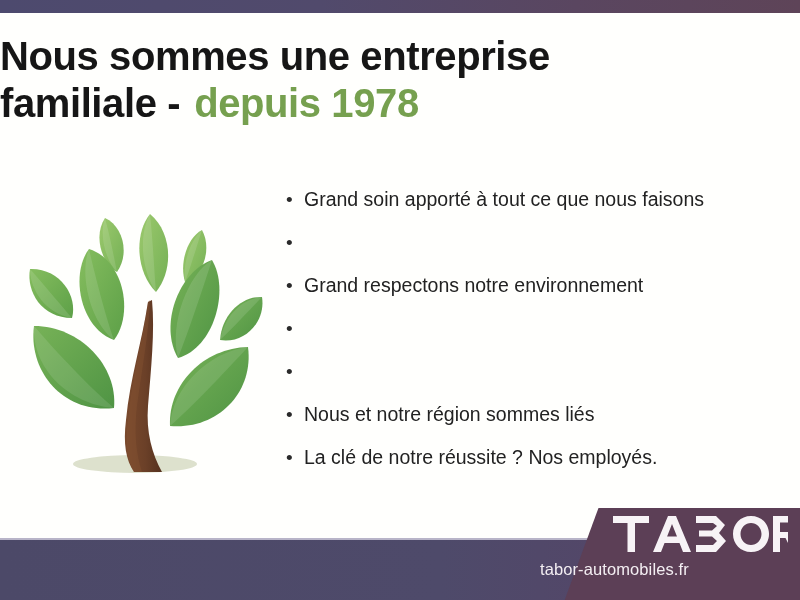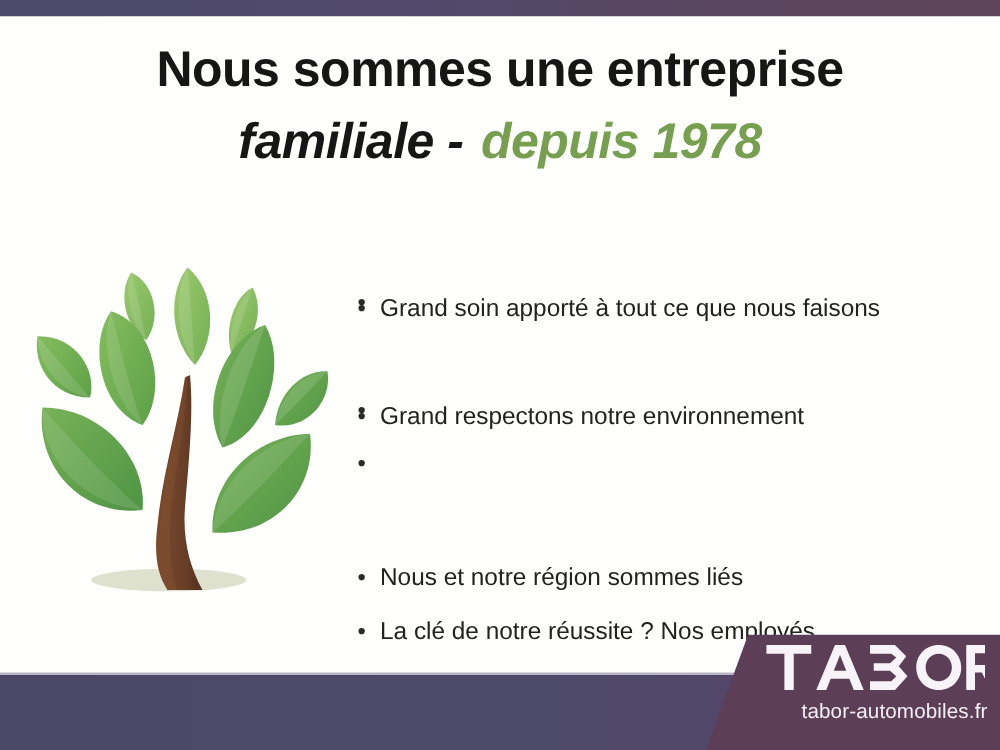--- a/index.html
+++ b/index.html
@@ -31,33 +31,33 @@
     height: 13px;
     background: linear-gradient(90deg, #4d4a6e 0%, #514a6c 40%, #5a4660 72%, #5e4458 100%);
   }
 
   
   #title-block {
     position: absolute;
     left: 0;
     top: 34px;
     width: 800px;
-    text-align: center;
+    text-align: left;
     line-height: 1.13;
   }
   #title-block .tline {
     display: block;
     font-size: 40px;
     font-weight: bold;
     letter-spacing: -0.4px;
     white-space: nowrap;
   }
   .t-dark { color: #161616; }
   .t-green { color: #76a04f; }
-  #title-line-2 { margin-top: 12px; font-style: italic; }
+  #title-line-2 { margin-top: 2px; }
   #title-line-2 .t-green { margin-left: 14px; }
 
   
   #tree {
     position: absolute;
     left: 22px;
     top: 192px;
     width: 248px;
     height: 300px;
   }
@@ -79,21 +79,20 @@
     flex: 0 0 18px;
     color: #2a2a2a;
     font-size: 19px;
     line-height: 1;
   }
   .bullet-text {
     color: #222222;
     font-size: 19.5px;
     line-height: 1;
     white-space: nowrap;
-    margin-top: 48px;
   }
 
   
   #bottom-bar {
     position: absolute;
     left: 0;
     top: 540px;
     width: 800px;
     height: 60px;
     background: linear-gradient(90deg, #4c4968 0%, #4e4a6a 55%, #544668 80%, #574462 100%);
@@ -123,21 +122,21 @@
     left: 613px;
     top: 514px;
     width: 175px;
     height: 40px;
   }
   #logo-url {
     position: absolute;
     left: 540px;
     top: 560px;
     width: 250px;
-    text-align: right;
+    text-align: left;
     color: #f3eef2;
     font-size: 16.5px;
     letter-spacing: 0.1px;
     white-space: nowrap;
   }
 </style>
 </head>
 <body>
 
 <div id="slide">

